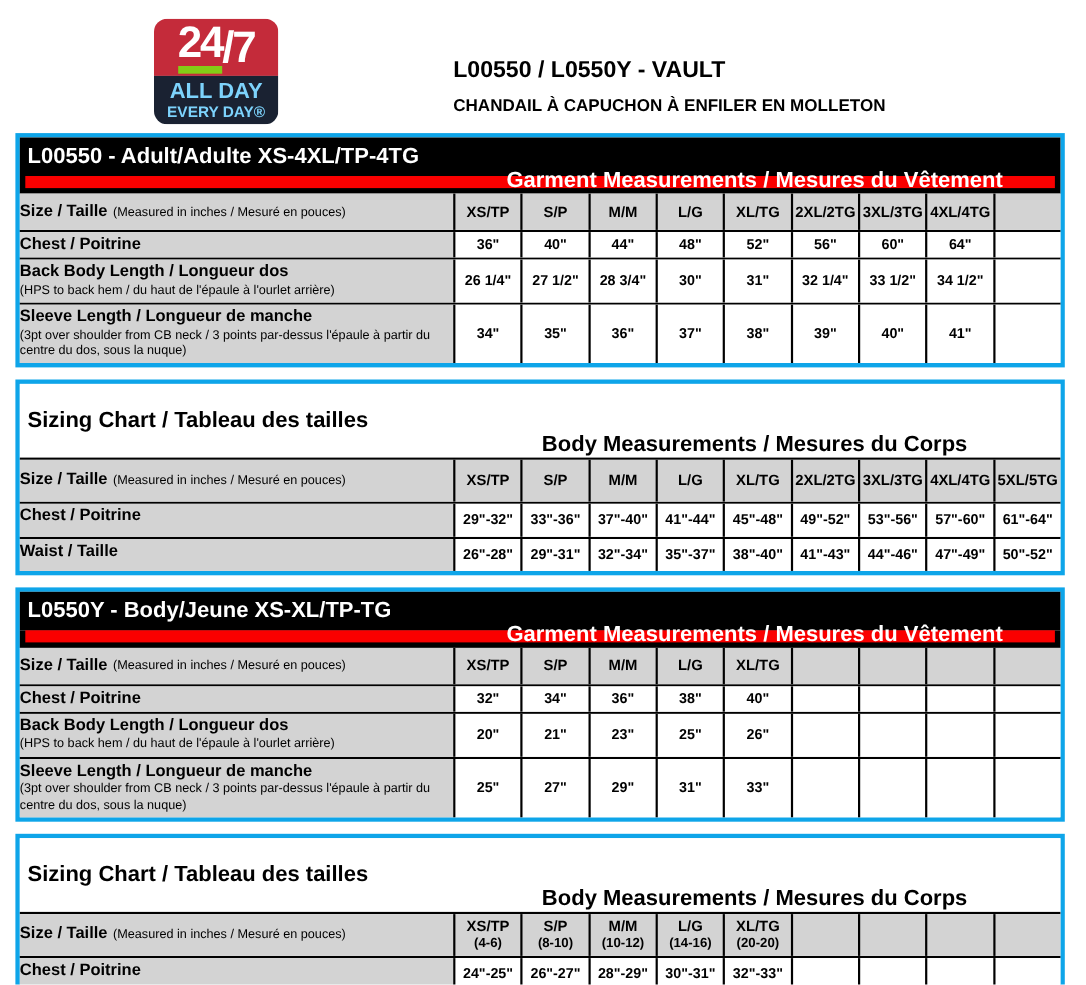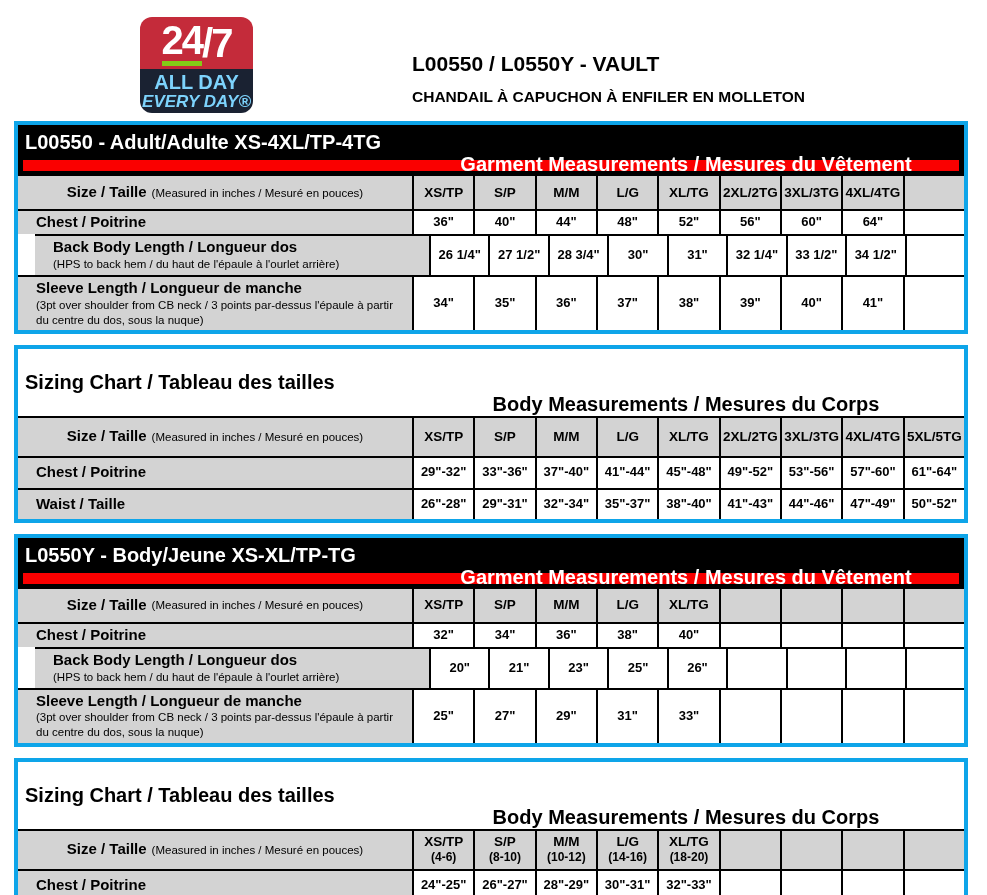--- a/index.html
+++ b/index.html
@@ -13,28 +13,28 @@
   
   .logo {
     position:absolute; left:140px; top:17px; width:113px; height:96px;
     border-radius:12px; overflow:hidden; display:flex; flex-direction:column;
   }
   .logo-top {
     background:var(--logo-red,#C42B3A); flex:1.18;
     display:flex; align-items:center; justify-content:center;
     color:#fff; font-weight:bold; font-size:40px; letter-spacing:-2px; line-height:1;
   }
-  .logo-top .u { border-bottom:5px solid #84cc16; padding-bottom:1px; }
+  .logo-top .u { border-bottom:7px solid #84cc16; padding-bottom:1px; }
   .logo-bottom {
     background:var(--logo-navy,#1A2232); flex:1;
     display:flex; flex-direction:column; align-items:center; justify-content:center;
     color:#7dd3fc; font-weight:bold; line-height:1.05;
   }
   .logo-mid { font-size:20px; letter-spacing:0px; }
-  .logo-bot { font-size:17px;font-style:italic; }
+  .logo-bot { font-size:14px; }
   
   .title-block { position:absolute; left:412px; top:52px; }
   .title-main { font-size:21px; font-weight:bold; margin-bottom:11px; letter-spacing:0; }
   .title-sub  { font-size:15.5px; font-weight:bold; line-height:1.32; }
   
   #tables { margin:0 19px 0 14px; }
   .tbl { border:4px solid #0ea5e9; margin-bottom:11px; background:#fff; }
   .black-bar {
     background:#000; color:#fff; height:35px;
     display:flex; align-items:center;
@@ -51,37 +51,37 @@
     background:#fff; min-height:30px; display:flex; align-items:center;
     border-bottom:2px solid #000;
   }
   .rows { width:100%; }
   .row { display:flex; align-items:stretch; }
   .rows .row + .row { border-top:2px solid #000; }
   .cell { border-left:2px solid #000; }
   .row .cell:first-child { border-left:none; }
   .label-cell {
     flex:0 0 394px; background:var(--cell-grey,#D3D3D3);
-    padding:2px 18px; display:flex; flex-direction:column; justify-content:center;
+    padding:2px 0; display:flex; flex-direction:column; 
   }
   .size-row .label-cell { flex-direction:row; align-items:center; flex-wrap:wrap; }
   .lbl { font-weight:bold; font-size:15px; line-height:1.25; }
   .note { font-weight:normal; font-size:11.5px; line-height:1.3; }
   .note-inline { font-weight:normal; font-size:11.5px; margin-left:5px; }
   .val-cell {
     flex:1 1 0; background:#fff;
     display:flex; flex-direction:column; align-items:center; justify-content:center;
     font-weight:bold; font-size:13px; text-align:center; line-height:1.3;
   }
   .size-row .val-cell { background:var(--cell-grey,#D3D3D3); font-size:13.5px; }
   .col-note { font-weight:bold; font-size:12px; }
   
   .tbl[data-style="black"] .size-row   { min-height:33px; }
   .tbl[data-style="black"] .body-row-0 { min-height:24px; }
-  .tbl[data-style="black"] .body-row-1 { min-height:41px;margin-left:17px; }
+  .tbl[data-style="black"] .body-row-1 { min-height:41px; }
   .tbl[data-style="black"] .body-row-2 { min-height:55px; }
   .tbl[data-style="white"] .size-row   { min-height:38px; }
   .tbl[data-style="white"] .body-row-0 { min-height:32px; }
   .tbl[data-style="white"] .body-row-1 { min-height:31px; }
 </style>
 </head>
 <body>
 
 <div class="page-header">
   <div class="logo">
@@ -358,21 +358,21 @@
           <div class="cell val-cell">
             <div class="col-main">M/M</div>
             <div class="col-note">(10-12)</div>
           </div>
           <div class="cell val-cell">
             <div class="col-main">L/G</div>
             <div class="col-note">(14-16)</div>
           </div>
           <div class="cell val-cell">
             <div class="col-main">XL/TG</div>
-            <div class="col-note">(18-20)</div>
+            <div class="col-note">(20-20)</div>
           </div>
           <div class="cell val-cell"></div>
           <div class="cell val-cell"></div>
           <div class="cell val-cell"></div>
           <div class="cell val-cell"></div>
         </div>
         <div class="row body-row body-row-0">
           <div class="cell label-cell">
             <span class="lbl">Chest / Poitrine</span>
           </div>

